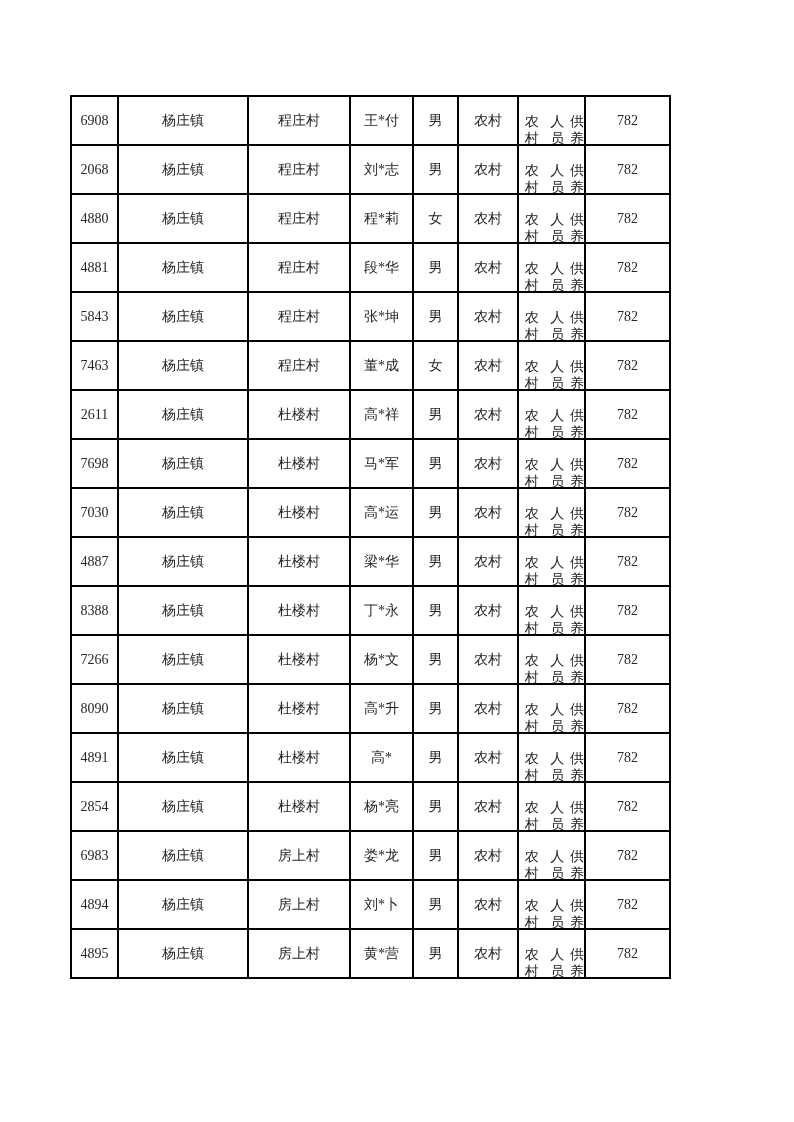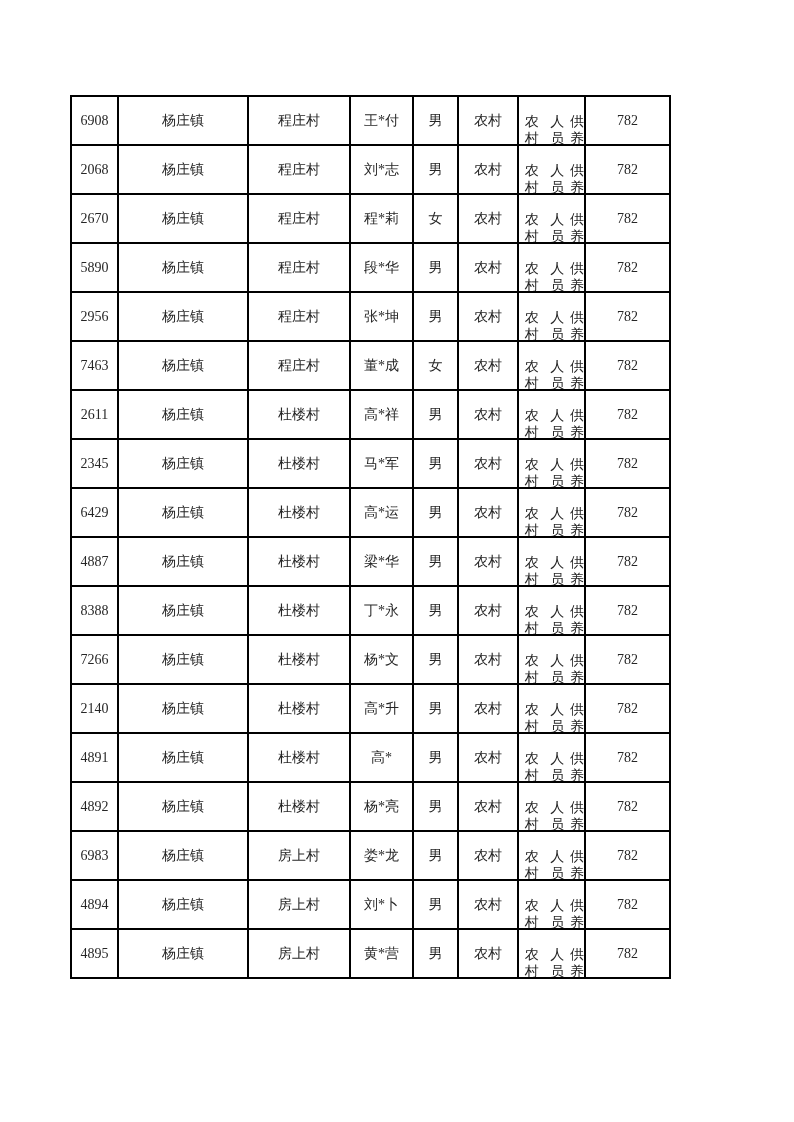--- a/index.html
+++ b/index.html
@@ -88,49 +88,49 @@
     <div class="cell c-gender">男</div>
     <div class="cell c-area">农村</div>
     <div class="cell c-category">
       <span class="cat-line">农村特困</span>
       <span class="cat-line">人员分散</span>
       <span class="cat-line">供养</span>
     </div>
     <div class="cell c-amount">782</div>
   </div>
       <div class="trow">
-    <div class="cell c-seq">2670</div>
+    <div class="cell c-seq">4880</div>
     <div class="cell c-town">杨庄镇</div>
     <div class="cell c-village">程庄村</div>
     <div class="cell c-name">程*莉</div>
     <div class="cell c-gender">女</div>
     <div class="cell c-area">农村</div>
     <div class="cell c-category">
       <span class="cat-line">农村特困</span>
       <span class="cat-line">人员分散</span>
       <span class="cat-line">供养</span>
     </div>
     <div class="cell c-amount">782</div>
   </div>
       <div class="trow">
-    <div class="cell c-seq">5890</div>
+    <div class="cell c-seq">4881</div>
     <div class="cell c-town">杨庄镇</div>
     <div class="cell c-village">程庄村</div>
     <div class="cell c-name">段*华</div>
     <div class="cell c-gender">男</div>
     <div class="cell c-area">农村</div>
     <div class="cell c-category">
       <span class="cat-line">农村特困</span>
       <span class="cat-line">人员分散</span>
       <span class="cat-line">供养</span>
     </div>
     <div class="cell c-amount">782</div>
   </div>
       <div class="trow">
-    <div class="cell c-seq">2956</div>
+    <div class="cell c-seq">5843</div>
     <div class="cell c-town">杨庄镇</div>
     <div class="cell c-village">程庄村</div>
     <div class="cell c-name">张*坤</div>
     <div class="cell c-gender">男</div>
     <div class="cell c-area">农村</div>
     <div class="cell c-category">
       <span class="cat-line">农村特困</span>
       <span class="cat-line">人员分散</span>
       <span class="cat-line">供养</span>
     </div>
@@ -158,35 +158,35 @@
     <div class="cell c-gender">男</div>
     <div class="cell c-area">农村</div>
     <div class="cell c-category">
       <span class="cat-line">农村特困</span>
       <span class="cat-line">人员分散</span>
       <span class="cat-line">供养</span>
     </div>
     <div class="cell c-amount">782</div>
   </div>
       <div class="trow">
-    <div class="cell c-seq">2345</div>
+    <div class="cell c-seq">7698</div>
     <div class="cell c-town">杨庄镇</div>
     <div class="cell c-village">杜楼村</div>
     <div class="cell c-name">马*军</div>
     <div class="cell c-gender">男</div>
     <div class="cell c-area">农村</div>
     <div class="cell c-category">
       <span class="cat-line">农村特困</span>
       <span class="cat-line">人员分散</span>
       <span class="cat-line">供养</span>
     </div>
     <div class="cell c-amount">782</div>
   </div>
       <div class="trow">
-    <div class="cell c-seq">6429</div>
+    <div class="cell c-seq">7030</div>
     <div class="cell c-town">杨庄镇</div>
     <div class="cell c-village">杜楼村</div>
     <div class="cell c-name">高*运</div>
     <div class="cell c-gender">男</div>
     <div class="cell c-area">农村</div>
     <div class="cell c-category">
       <span class="cat-line">农村特困</span>
       <span class="cat-line">人员分散</span>
       <span class="cat-line">供养</span>
     </div>
@@ -228,21 +228,21 @@
     <div class="cell c-gender">男</div>
     <div class="cell c-area">农村</div>
     <div class="cell c-category">
       <span class="cat-line">农村特困</span>
       <span class="cat-line">人员分散</span>
       <span class="cat-line">供养</span>
     </div>
     <div class="cell c-amount">782</div>
   </div>
       <div class="trow">
-    <div class="cell c-seq">2140</div>
+    <div class="cell c-seq">8090</div>
     <div class="cell c-town">杨庄镇</div>
     <div class="cell c-village">杜楼村</div>
     <div class="cell c-name">高*升</div>
     <div class="cell c-gender">男</div>
     <div class="cell c-area">农村</div>
     <div class="cell c-category">
       <span class="cat-line">农村特困</span>
       <span class="cat-line">人员分散</span>
       <span class="cat-line">供养</span>
     </div>
@@ -256,21 +256,21 @@
     <div class="cell c-gender">男</div>
     <div class="cell c-area">农村</div>
     <div class="cell c-category">
       <span class="cat-line">农村特困</span>
       <span class="cat-line">人员分散</span>
       <span class="cat-line">供养</span>
     </div>
     <div class="cell c-amount">782</div>
   </div>
       <div class="trow">
-    <div class="cell c-seq">4892</div>
+    <div class="cell c-seq">2854</div>
     <div class="cell c-town">杨庄镇</div>
     <div class="cell c-village">杜楼村</div>
     <div class="cell c-name">杨*亮</div>
     <div class="cell c-gender">男</div>
     <div class="cell c-area">农村</div>
     <div class="cell c-category">
       <span class="cat-line">农村特困</span>
       <span class="cat-line">人员分散</span>
       <span class="cat-line">供养</span>
     </div>

